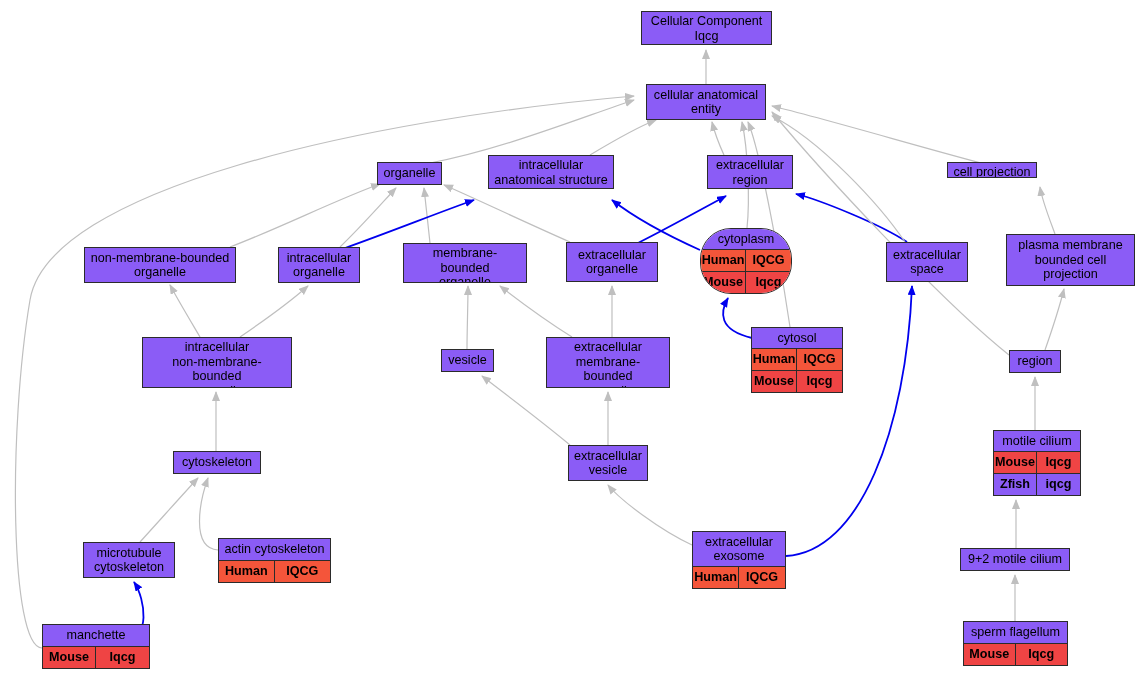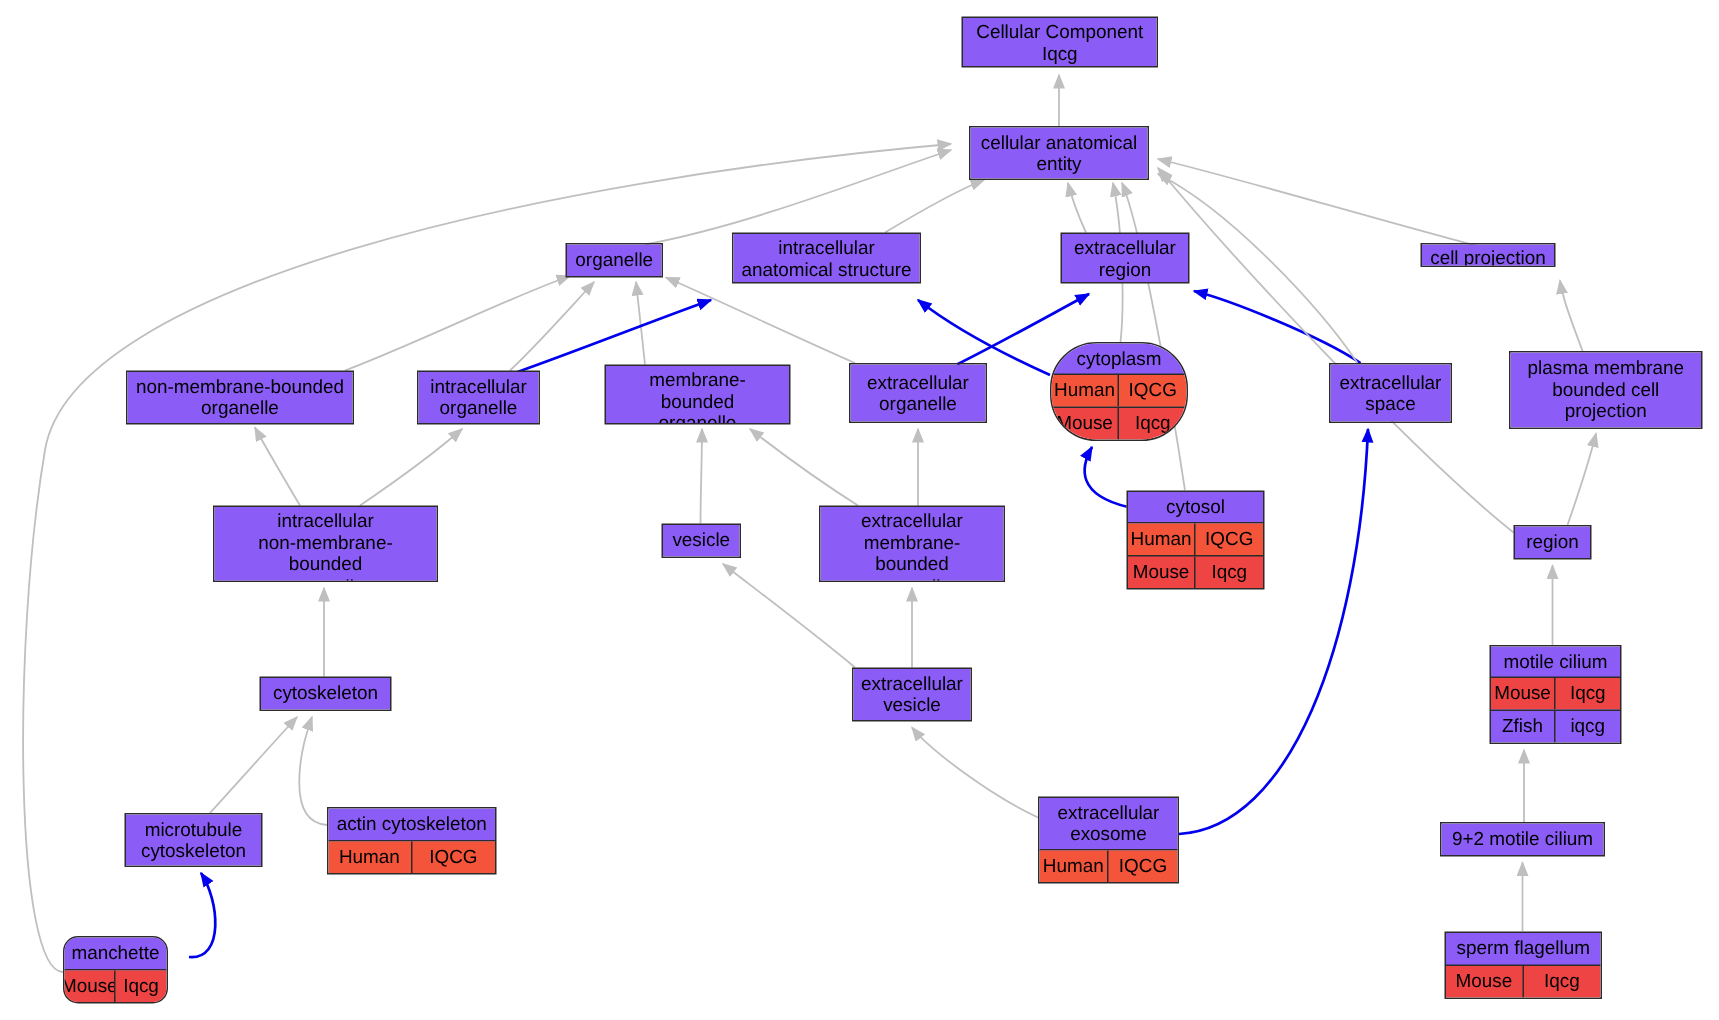--- a/index.html
+++ b/index.html
@@ -60,20 +60,21 @@
   }
   .cell{
     box-sizing:border-box;
     font-size:12.6px;
     color:#000000;
     text-align:right;
     display:flex;
     align-items:center;
     justify-content:center;
     overflow:hidden;
+    font-weight:bold;
   }
   .cell.c0{flex:1 1 50%;border-right:1.4px solid #2b2b2b;}
   .cell.c1{flex:1 1 50%;}
   .row.human{background:#f4553a;}
   .row.mouse{background:#ef4444;}
   .row.zfish{background:#8b5cf6;}
 </style>
 </head>
 <body>
 
@@ -265,21 +266,21 @@
       </div>
       <div class="node has-rows" style="left: 963px; top: 621px; width: 105px; height: 45px;">
         <div class="title">sperm flagellum</div>
         <div class="rows">
           <div class="row mouse">
             <div class="cell c0">Mouse</div>
             <div class="cell c1">Iqcg</div>
           </div>
         </div>
       </div>
-      <div class="node has-rows" style="left: 42px; top: 624px; width: 70px; height: 45px; border-radius: 10px;">
+      <div class="node has-rows" style="left: 42px; top: 624px; width: 108px; height: 45px;">
         <div class="title">manchette</div>
         <div class="rows">
           <div class="row mouse">
             <div class="cell c0">Mouse</div>
             <div class="cell c1">Iqcg</div>
           </div>
         </div>
       </div>
     </div>
 </div>

